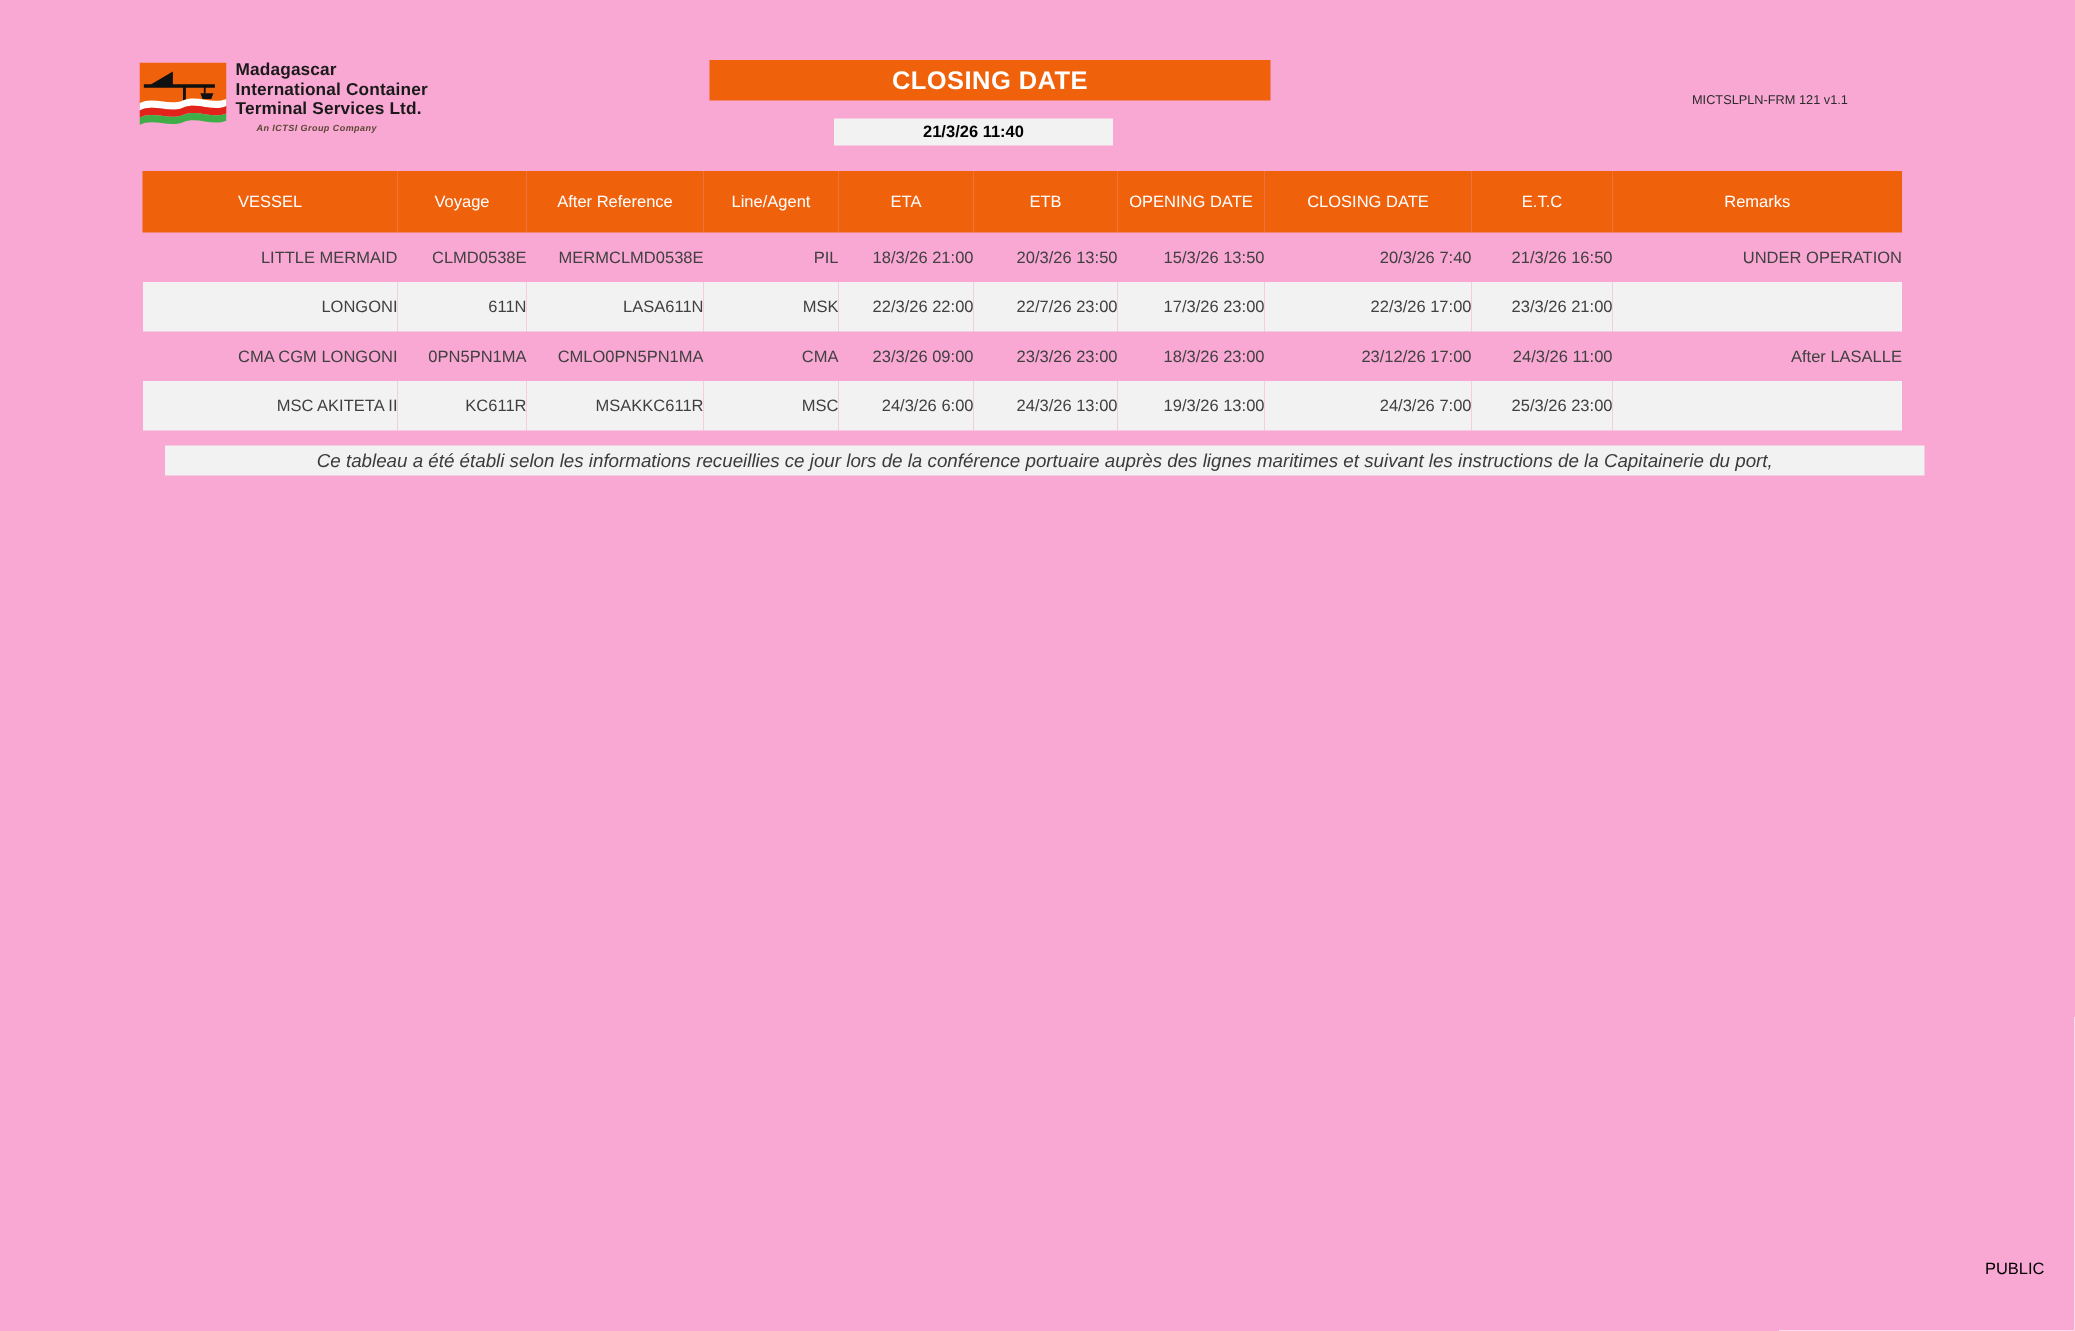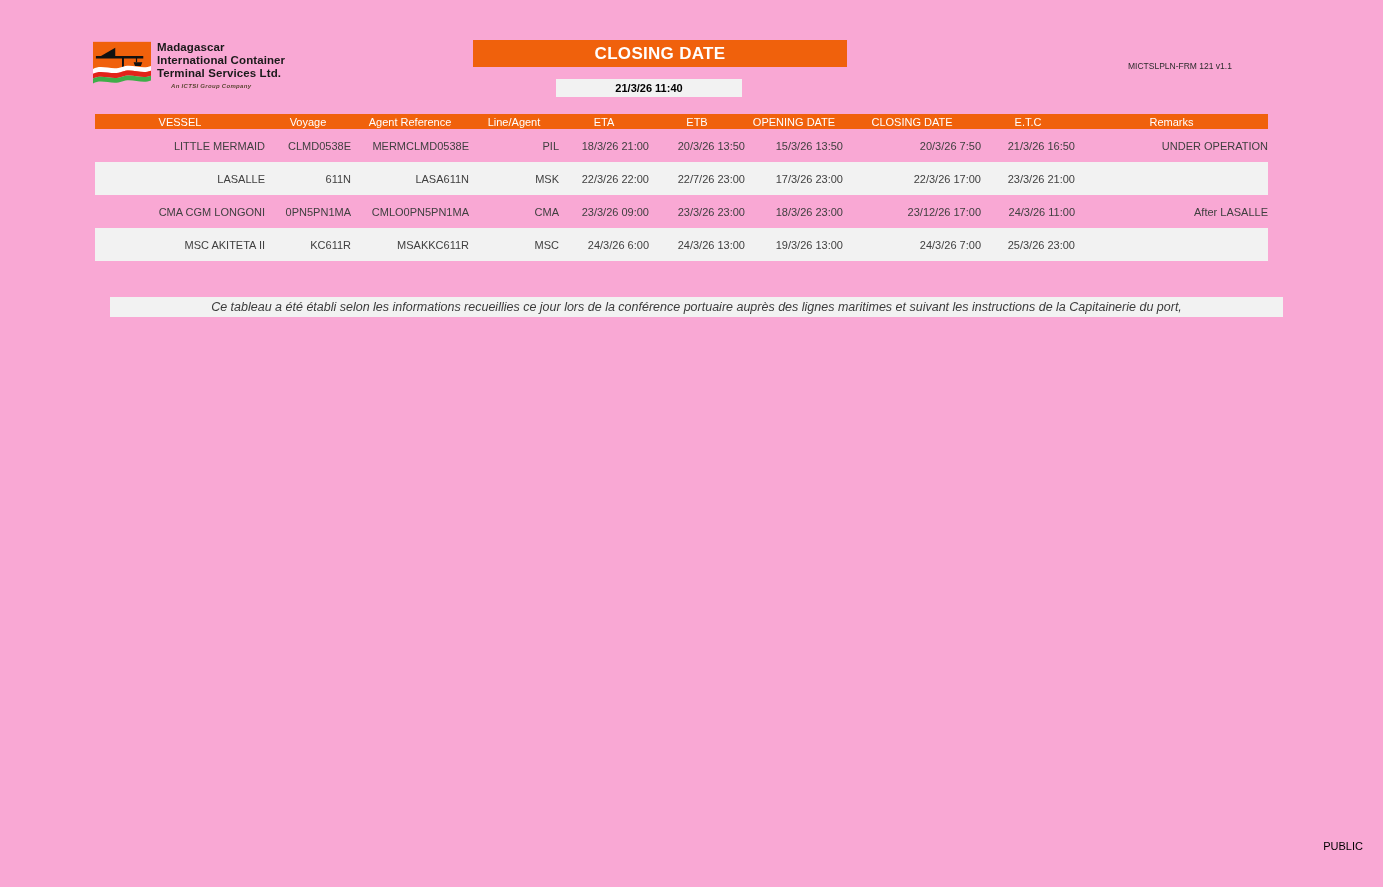--- a/index.html
+++ b/index.html
@@ -89,21 +89,21 @@
 
   
   .schedule-table {
     position: absolute;
     left: 95px;
     top: 114px;
     width: 1173px;
     border-collapse: collapse;
     table-layout: fixed;
   }
-  .schedule-table thead tr { height: 15px; }
+  .schedule-table thead tr { height: 41px; }
   .schedule-table thead th {
     background: var(--accent);
     color: #ffffff;
     font-size: 11px;
     font-weight: normal;
     text-align: center;
     vertical-align: middle;
   }
   .schedule-table tbody tr { height: 33px; }
   .schedule-table tbody tr:nth-child(even) { background: #f2f2f2; }
@@ -188,45 +188,45 @@
         <col style="width:96px">
       <col style="width:98px">
         <col style="width:138px">
         <col style="width:94px">
       <col style="width:193px">
     </colgroup>
     <thead>
       <tr>
           <th>VESSEL</th>
           <th>Voyage</th>
-          <th>Agent Reference</th>
+          <th>After Reference</th>
           <th>Line/Agent</th>
           <th>ETA</th>
           <th>ETB</th>
           <th>OPENING DATE</th>
           <th>CLOSING DATE</th>
           <th>E.T.C</th>
           <th>Remarks</th>
         </tr>
     </thead>
     <tbody>
         <tr>
           <td>LITTLE MERMAID</td>
           <td>CLMD0538E</td>
           <td>MERMCLMD0538E</td>
           <td>PIL</td>
           <td>18/3/26 21:00</td>
           <td>20/3/26 13:50</td>
           <td>15/3/26 13:50</td>
-          <td>20/3/26 7:50</td>
+          <td>20/3/26 7:40</td>
           <td>21/3/26 16:50</td>
           <td>UNDER OPERATION</td>
         </tr>
         <tr>
-          <td>LASALLE</td>
+          <td>LONGONI</td>
           <td>611N</td>
           <td>LASA611N</td>
           <td>MSK</td>
           <td>22/3/26 22:00</td>
           <td>22/7/26 23:00</td>
           <td>17/3/26 23:00</td>
           <td>22/3/26 17:00</td>
           <td>23/3/26 21:00</td>
           <td></td>
         </tr>

